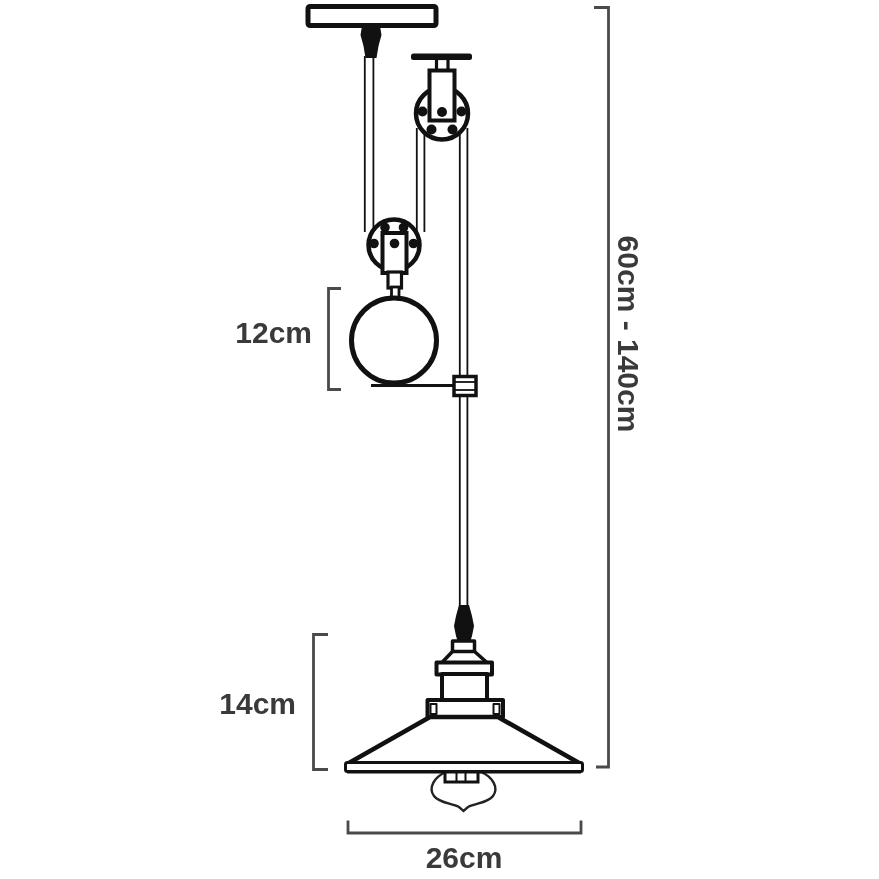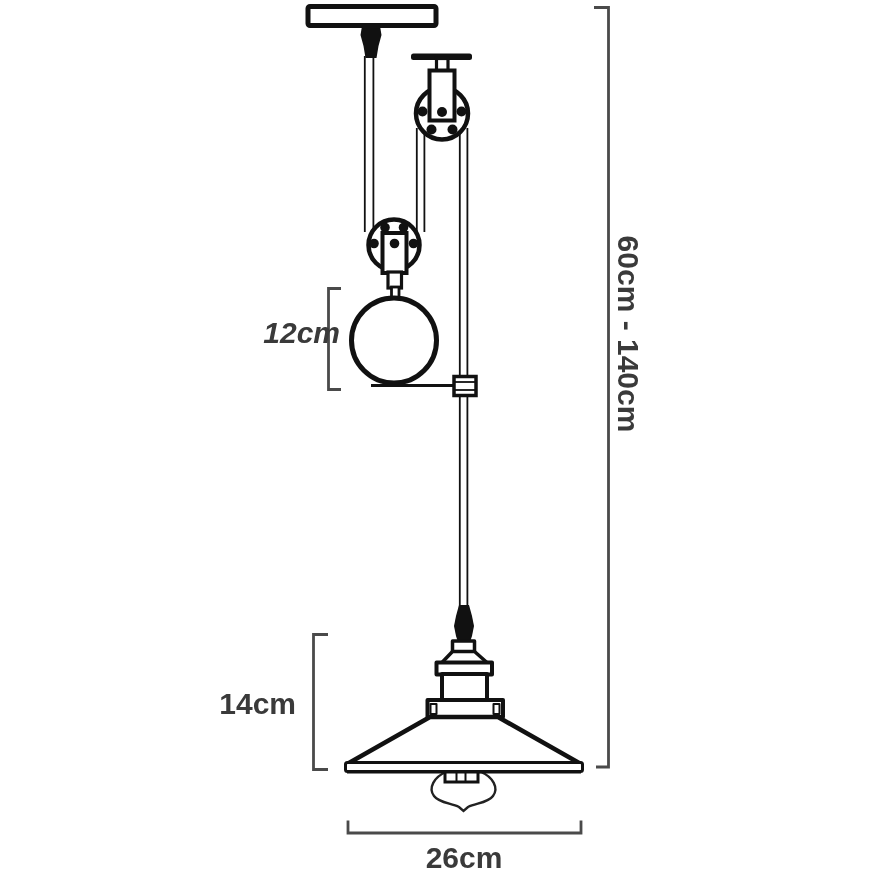--- a/index.html
+++ b/index.html
@@ -24,21 +24,21 @@
     position: absolute;
     font-family: "Liberation Sans", sans-serif;
     font-size: 30px;
     font-weight: bold;
     color: #3a3a3a;
     white-space: nowrap;
     line-height: 1;
   }
   .dim-label.right-align { text-align: right; }
   .dim-label.center-align { text-align: center; }
-  #label-ball   { left: 240px; top: 318px; width: 100px; font-style: italic; }
+  #label-ball   { left: 212px; top: 318px; width: 100px; }
   #label-shadeh { left: 196px; top: 689px; width: 100px; }
   #label-shadew { left: 364px; top: 843px; width: 200px; }
   #label-drop {
     left: 628px;
     top: 334px;
     transform: translate(-50%, -50%) rotate(90deg);
   }
 </style>
 </head>
 <body>

